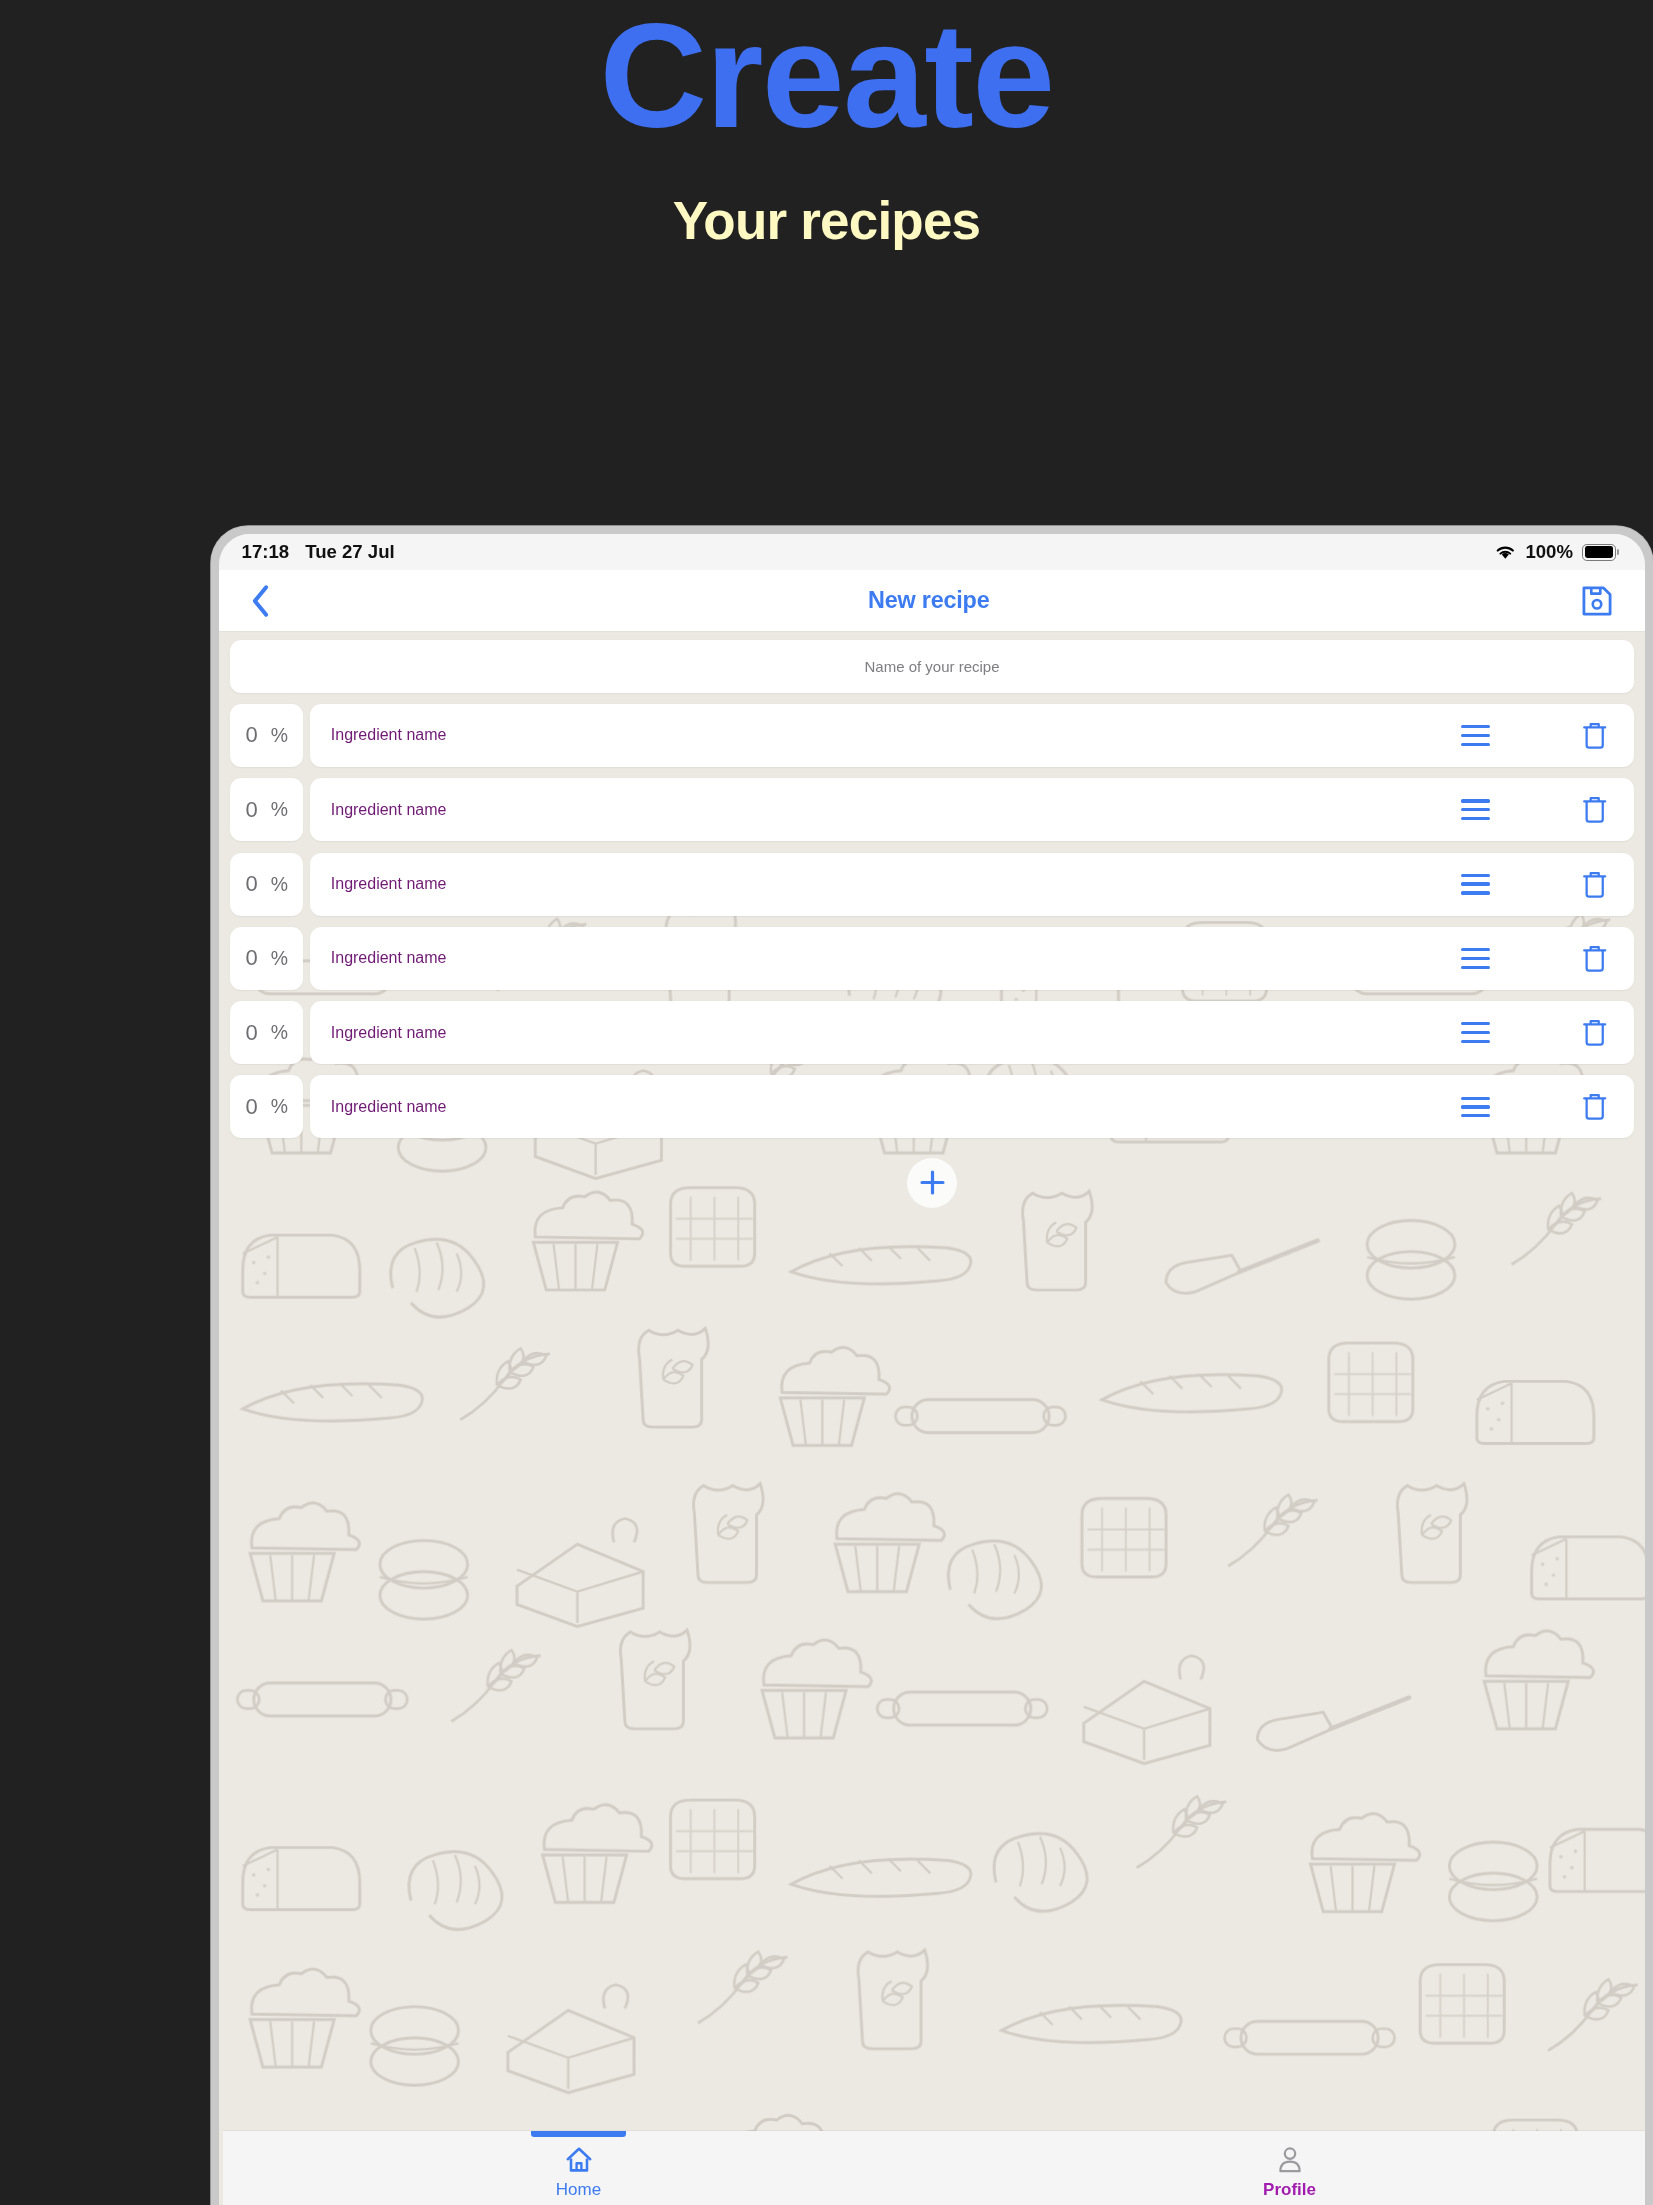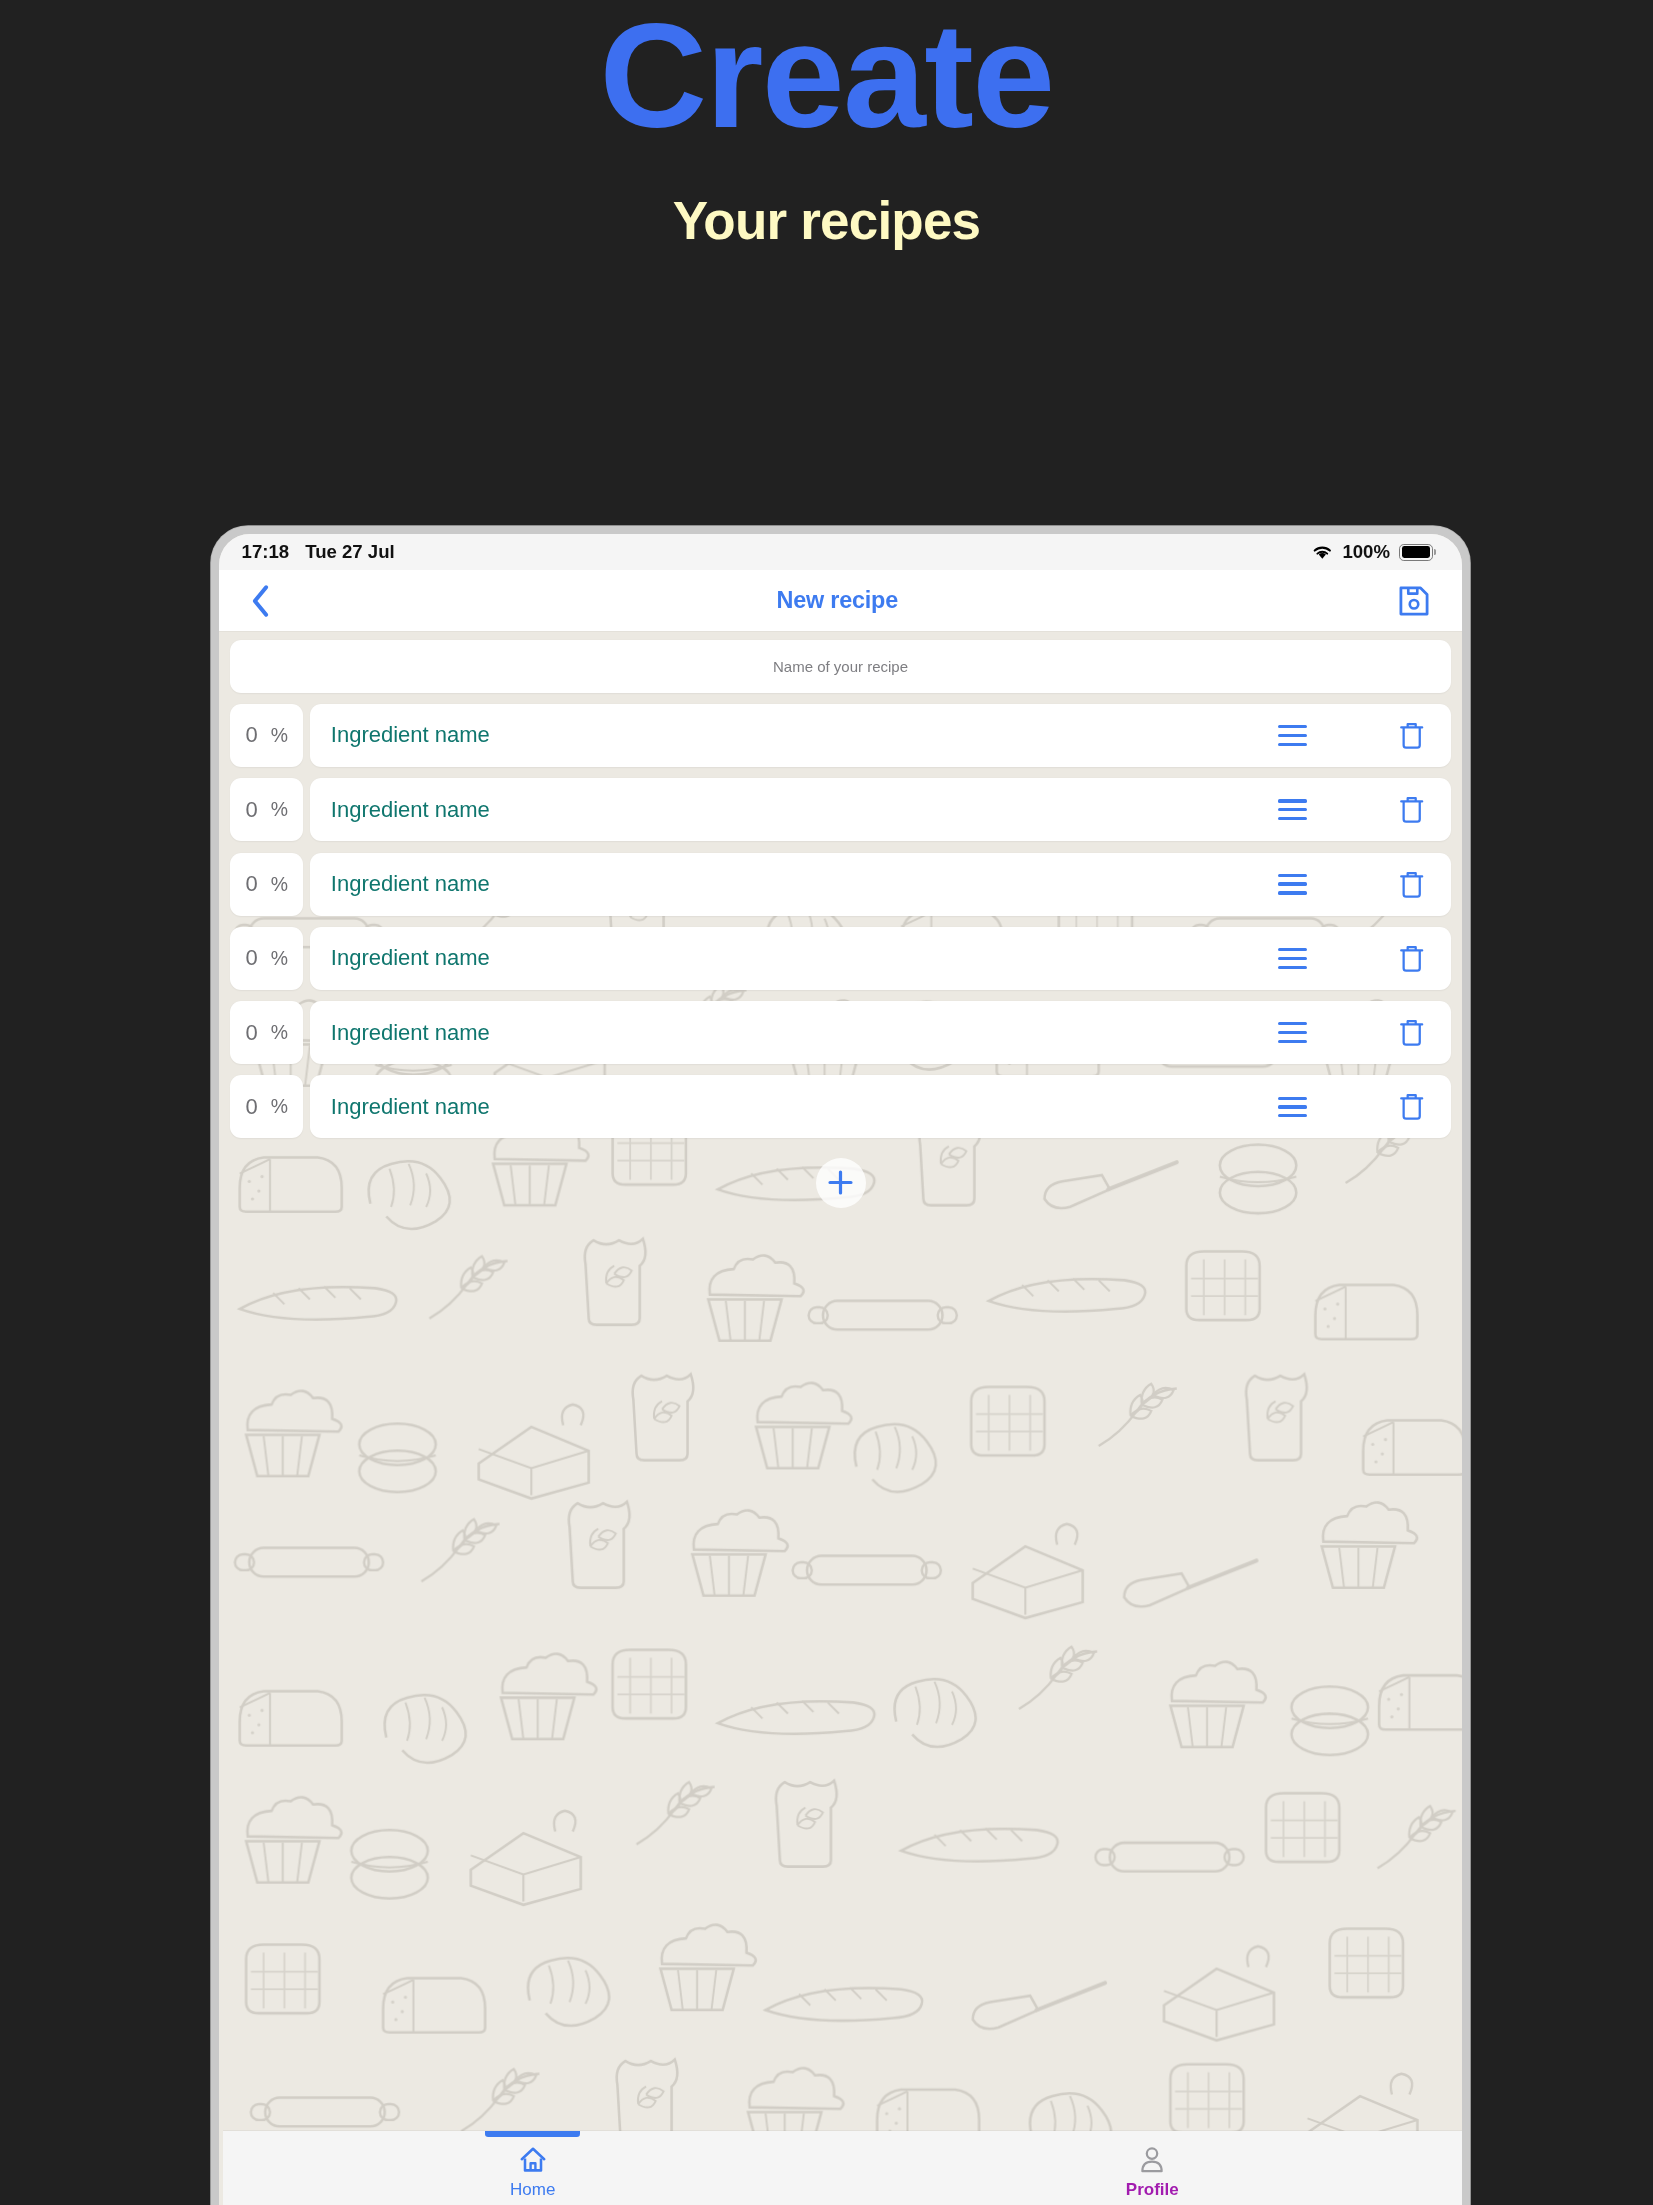--- a/index.html
+++ b/index.html
@@ -30,21 +30,21 @@
     font-weight:bold;
     color:#fef9c3;
     letter-spacing:-0.8px;
   }
 
   
   .device-wrap{
     position:absolute;
     left:211px;
     top:526px;
-    width:1259px;
+    width:1442px;
     height:1679px;
   }
   .device-frame{
     position:absolute;
     inset:0;
     background:#c9c9c9;
     border-radius:37px 37px 0 0;
     padding:8px 8px 0 8px;
     box-shadow:0 0 0 0.8px #b4b4b4;
   }
@@ -182,22 +182,22 @@
     flex:1;
     background:#ffffff;
     border-radius:11.3px;
     display:flex;
     align-items:center;
     padding:0 18px 0 21px;
     box-shadow:0 0.8px 1.6px rgba(0,0,0,0.05);
   }
   .ing-ph{
     flex:1;
-    font-size:22px;
-    color:#0f766e;
+    font-size:16px;
+    color:#701a75;
   }
   .reorder{
     width:42px; height:42px;
     display:flex; align-items:center; justify-content:center;
     cursor:grab;
     margin-right:77px;
   }
   .reorder span{
     display:block;
     width:29px; height:3.2px;

